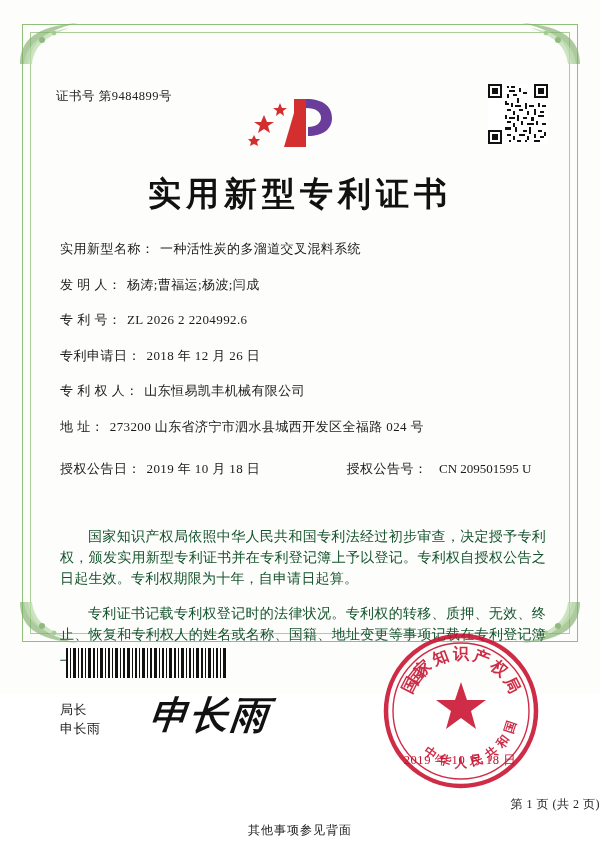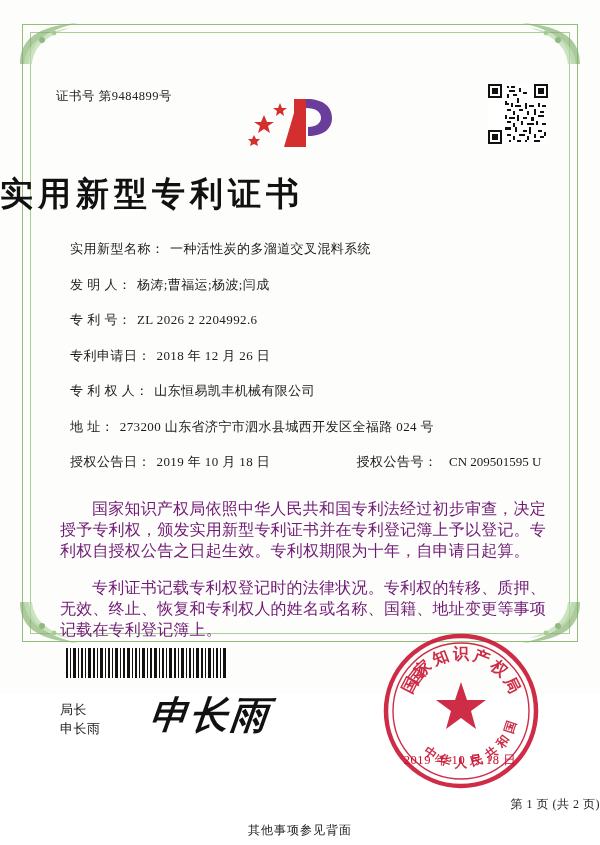--- a/index.html
+++ b/index.html
@@ -80,20 +80,21 @@
     align-items: center;
     pointer-events: none;
   }
   .logo svg { display:block; }
 
   
   .title {
     position: absolute;
     left: 0; right: 0;
     top: 172px;
+    text-align: center;
     font-size: 33px;
     font-weight: bold;
     letter-spacing: 5px;
     color: #111;
     font-family: Liberation Mono, monospace;
   }
 
   
   .fields {
     position: absolute;
@@ -106,21 +107,20 @@
     align-items: baseline;
     font-size: 13px;
     line-height: 17px;
     margin-bottom: 18.5px;
     color: #1b1b1b;
   }
   .field-label {
     flex: 0 0 auto;
     white-space: nowrap;
     letter-spacing: 0.5px;
-    margin-left: 10px;
   }
   .field-sep {
     flex: 0 0 auto;
     padding: 0 6px 0 0;
   }
   .field-value {
     flex: 1 1 auto;
     letter-spacing: .4px;
   }
   .field-row.dual .field-value {
@@ -128,31 +128,32 @@
     width: 200px;
   }
   .field-row.dual .label2 {
     flex: 0 0 auto;
     white-space: nowrap;
     letter-spacing: .5px;
   }
   .field-row.dual .value2 {
     flex: 1 1 auto;
     padding-left: 6px;
+    margin-top: 7px;
   }
 
   
   .paras {
     position: absolute;
     left: 60px;
     right: 54px;
-    top: 482px;
-    font-size: 16px;
+    top: 512px;
+    font-size: 14px;
     line-height: 21px;
-    color: #701a75;
+    color: #14532d;
     text-align: justify;
   }
   .para {
     text-indent: 2em;
     margin-bottom: 3px;
     letter-spacing: .2px;
   }
 
   
   .barcode {

